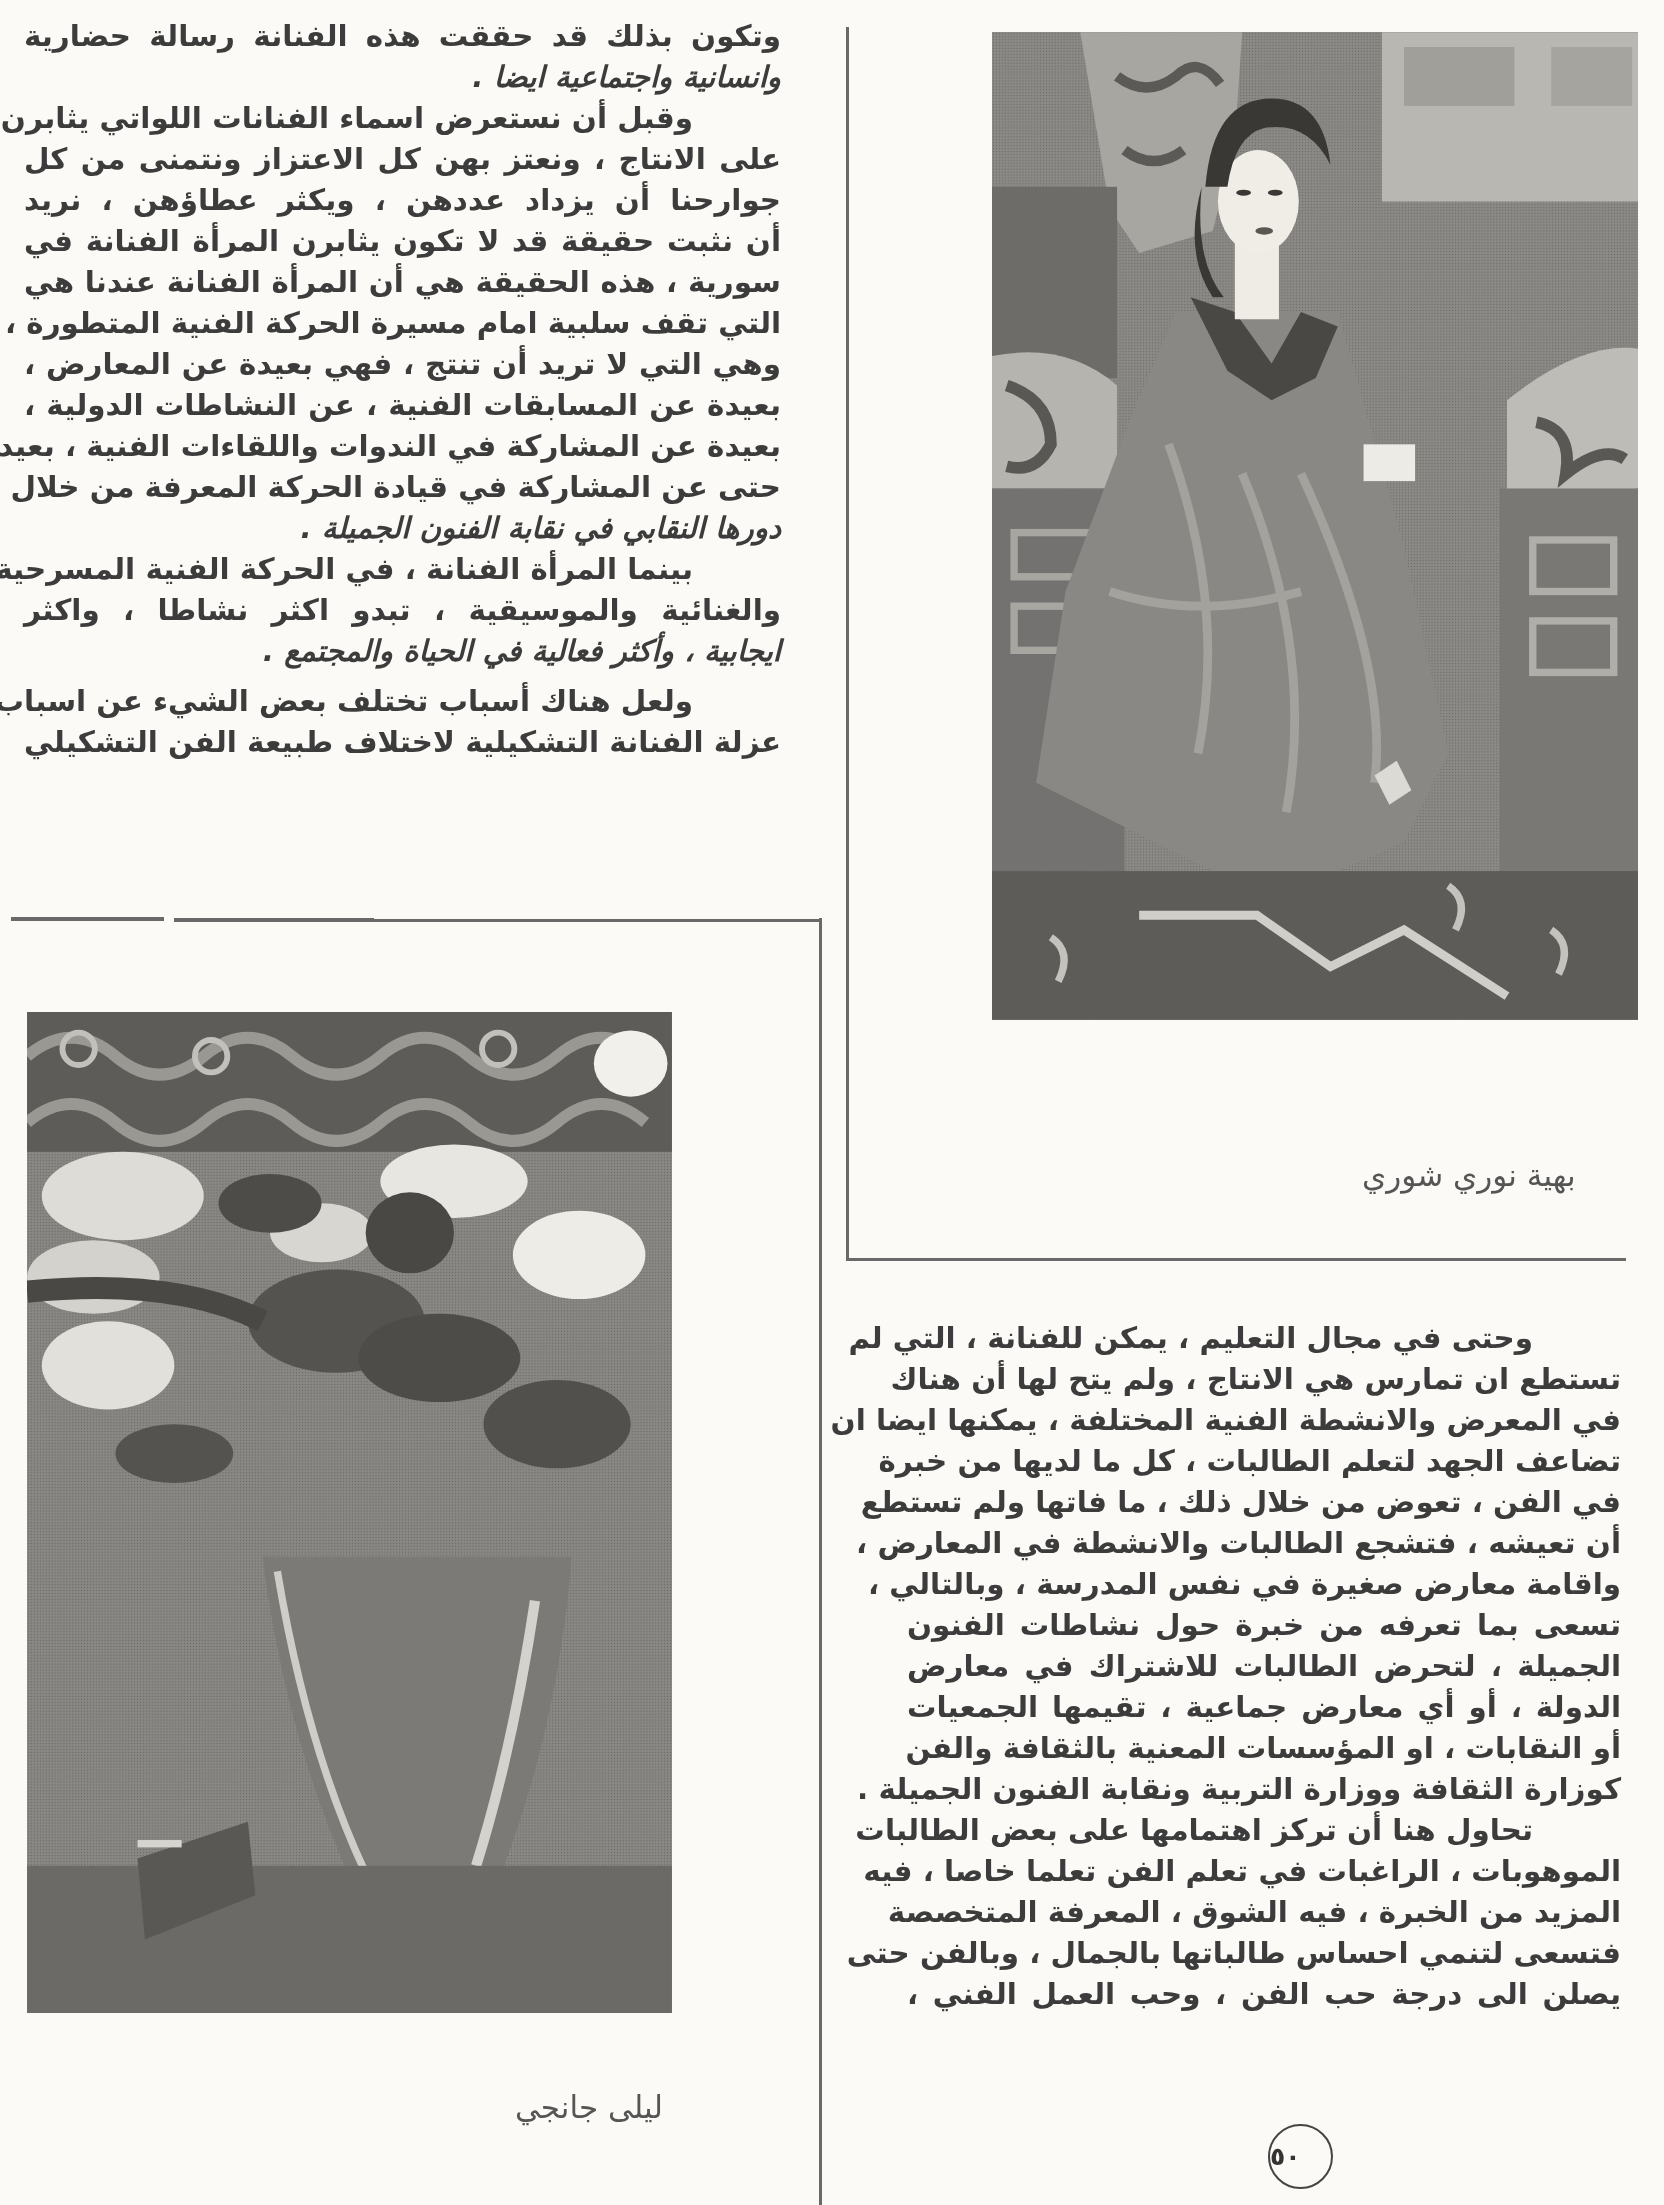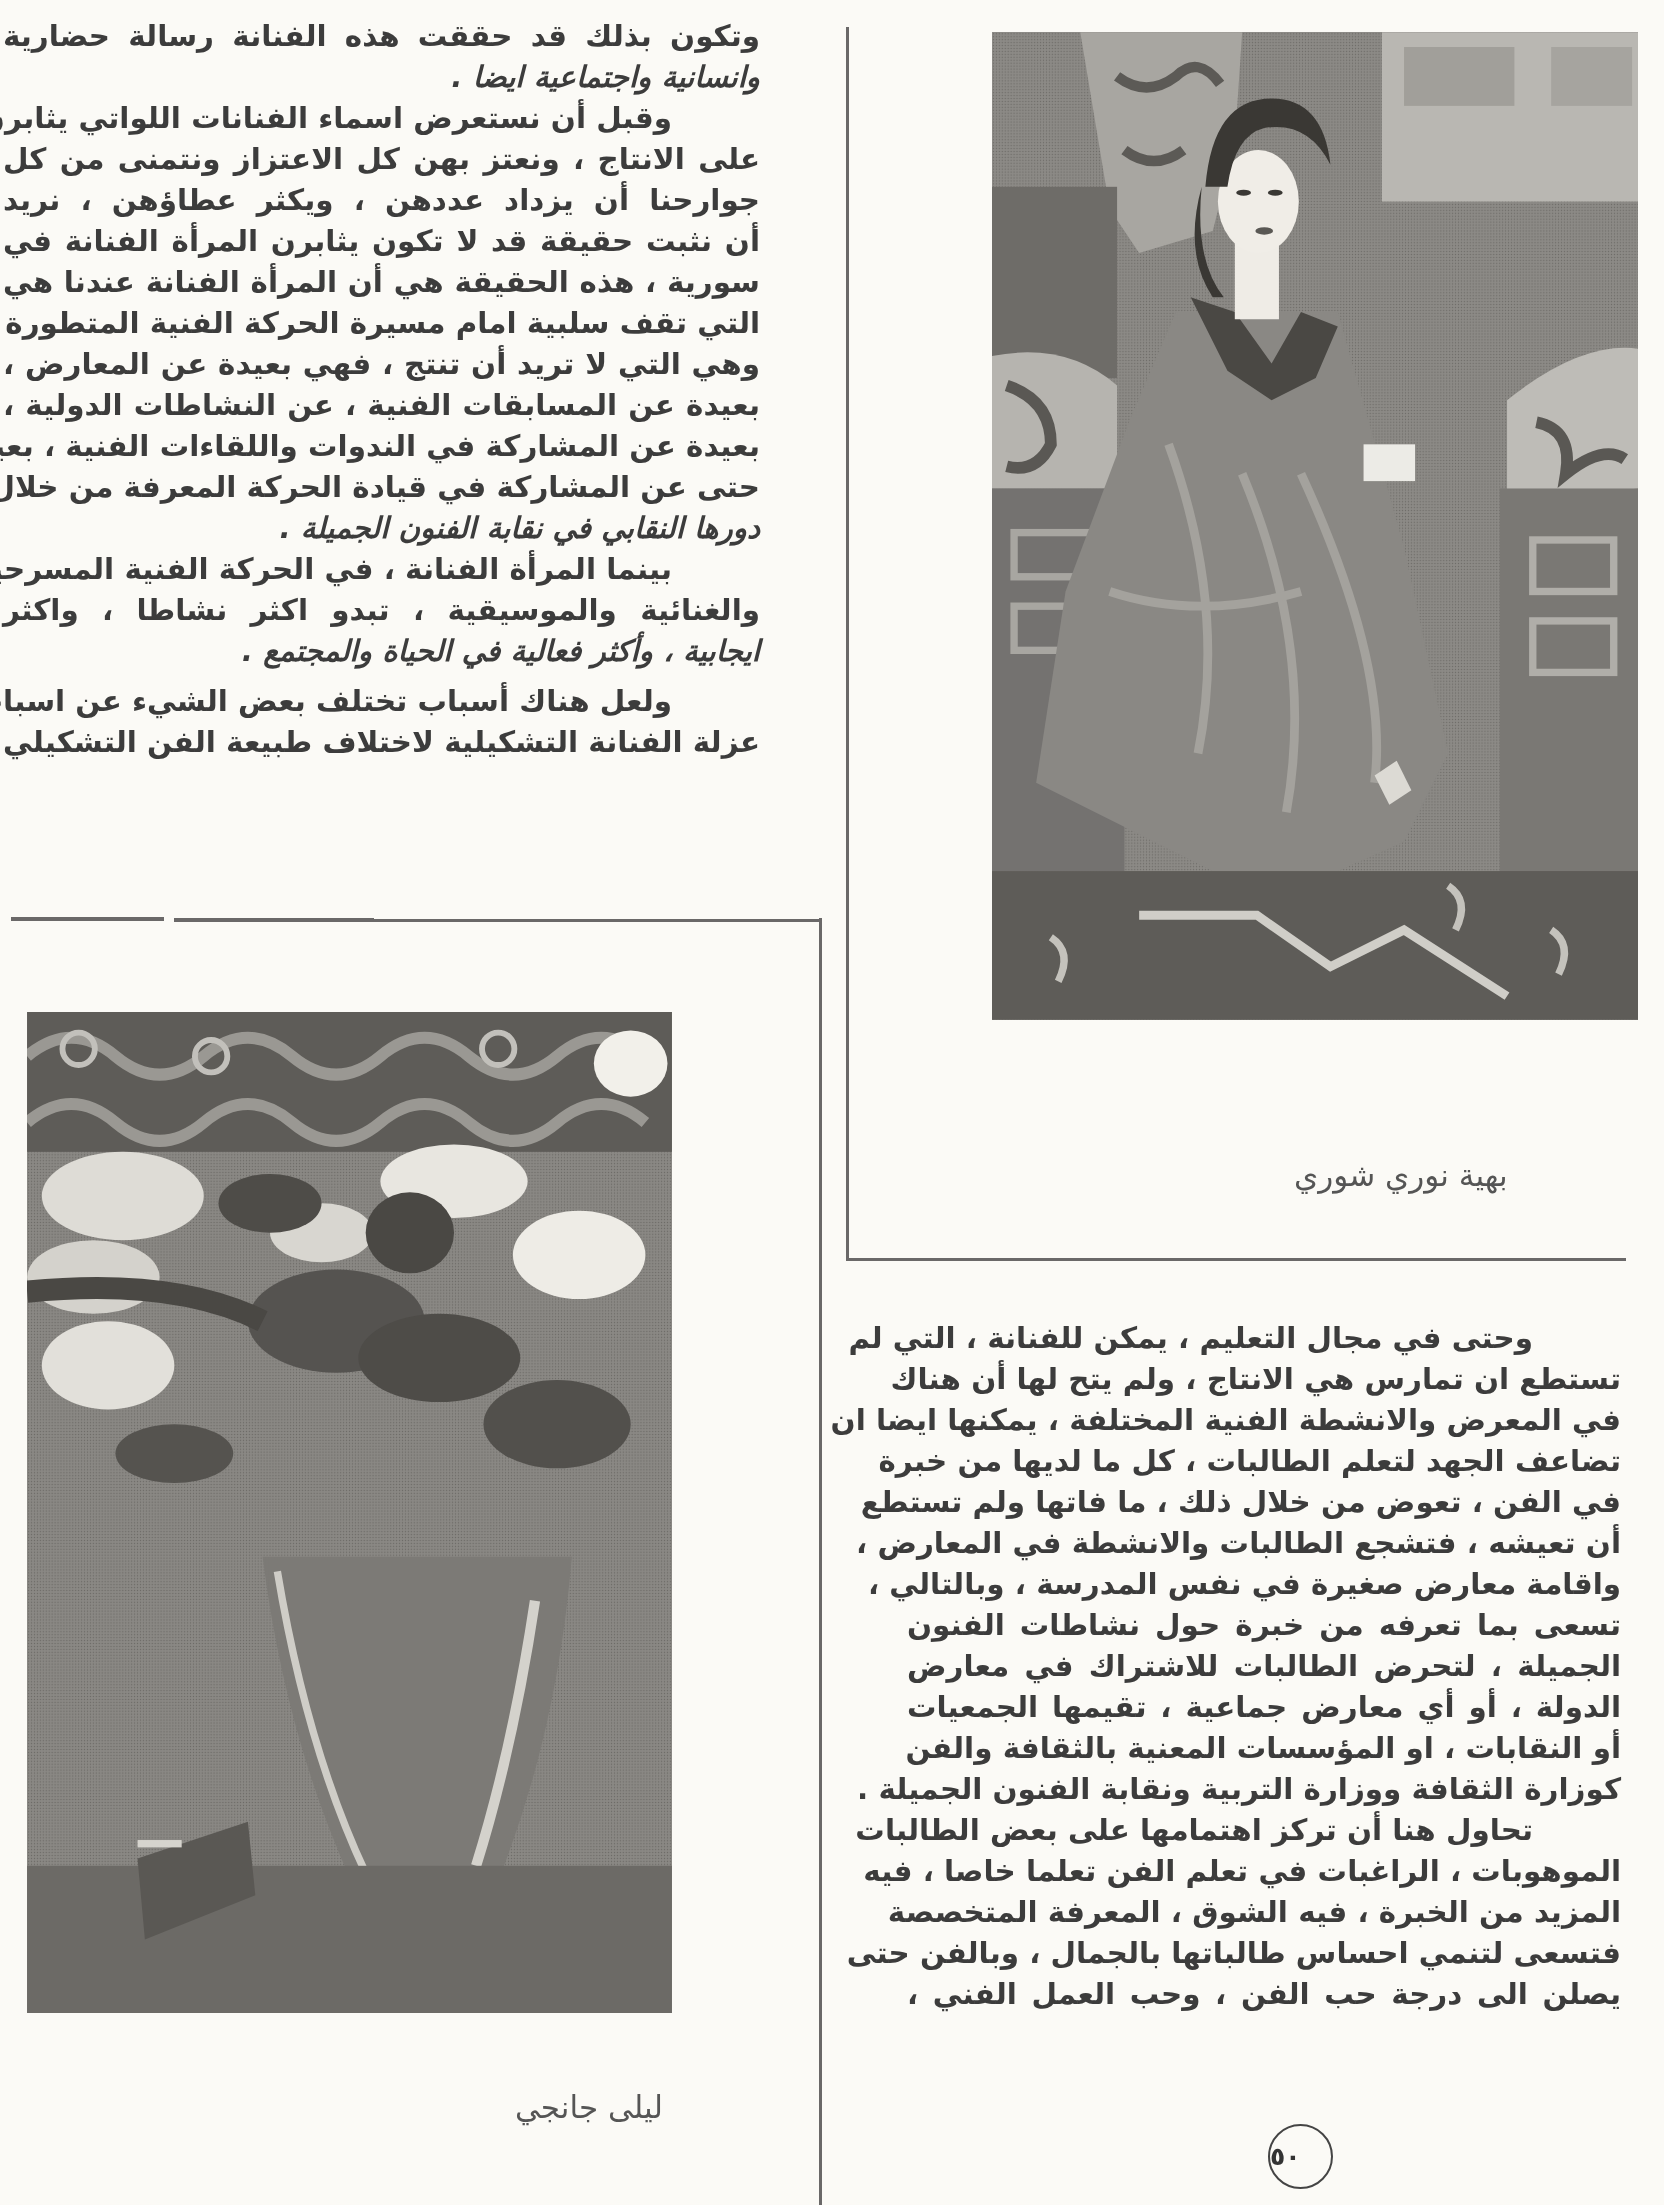--- a/index.html
+++ b/index.html
@@ -29,21 +29,21 @@
   }
   .page-num {
     position:absolute; width:65px; height:65px; border:2.9px solid #444;
     border-radius:50%; display:flex; align-items:center; justify-content:flex-start;
     font-size:25px; font-weight:bold; color:#333; box-sizing:border-box;
   }
 </style>
 </head>
 <body>
 
-<div class="col-text" style="left:3px; top:16px; width:757px;">
+<div class="col-text" style="left:24px; top:16px; width:757px;">
   <span class="line">وتكون بذلك قد حققت هذه الفنانة رسالة حضارية</span>
   <span class="line last">وانسانية واجتماعية ايضا .</span>
   <span class="line indent">وقبل أن نستعرض اسماء الفنانات اللواتي يثابرن</span>
   <span class="line">على الانتاج ، ونعتز بهن كل الاعتزاز ونتمنى من كل</span>
   <span class="line">جوارحنا أن يزداد عددهن ، ويكثر عطاؤهن ، نريد</span>
   <span class="line">أن نثبت حقيقة قد لا تكون يثابرن المرأة الفنانة في</span>
   <span class="line">سورية ، هذه الحقيقة هي أن المرأة الفنانة عندنا هي</span>
   <span class="line">التي تقف سلبية امام مسيرة الحركة الفنية المتطورة ،</span>
   <span class="line">وهي التي لا تريد أن تنتج ، فهي بعيدة عن المعارض ،</span>
   <span class="line">بعيدة عن المسابقات الفنية ، عن النشاطات الدولية ،</span>
@@ -115,21 +115,21 @@
 
     <path d="M520 1010 l30 -20 l20 40 l-30 20 Z" fill="#dcdad4"></path>
 
     <rect x="0" y="1140" width="878" height="202" fill="#5e5c58"></rect>
     <path d="M200 1200 L360 1200 L460 1270 L560 1220 L700 1310" stroke="#d0cec8" stroke-width="12" fill="none"></path>
     <path d="M80 1230 q30 20 10 60" stroke="#c4c2bc" stroke-width="10" fill="none"></path>
     <path d="M620 1160 q30 20 10 60" stroke="#c4c2bc" stroke-width="10" fill="none"></path>
     <path d="M760 1220 q30 20 10 60" stroke="#c4c2bc" stroke-width="10" fill="none"></path>
   </svg>
 </div>
-<div class="caption" style="left:1294px; top:1157px;">بهية نوري شوري</div>
+<div class="caption" style="left:1362px; top:1157px;">بهية نوري شوري</div>
 
 <div class="painting" style="left:26.5px; top:1012px; width:645px; height:1001px;">
   <svg width="645" height="1001" viewBox="0 0 876 1360">
     <defs>
       <pattern id="ht2" width="4" height="4" patternUnits="userSpaceOnUse">
         <rect width="4" height="4" fill="#8a8884"></rect>
         <circle cx="2" cy="2" r="0.9" fill="#6c6a66"></circle>
       </pattern>
     </defs>
     <rect width="876" height="1360" fill="url(#ht2)"></rect>

